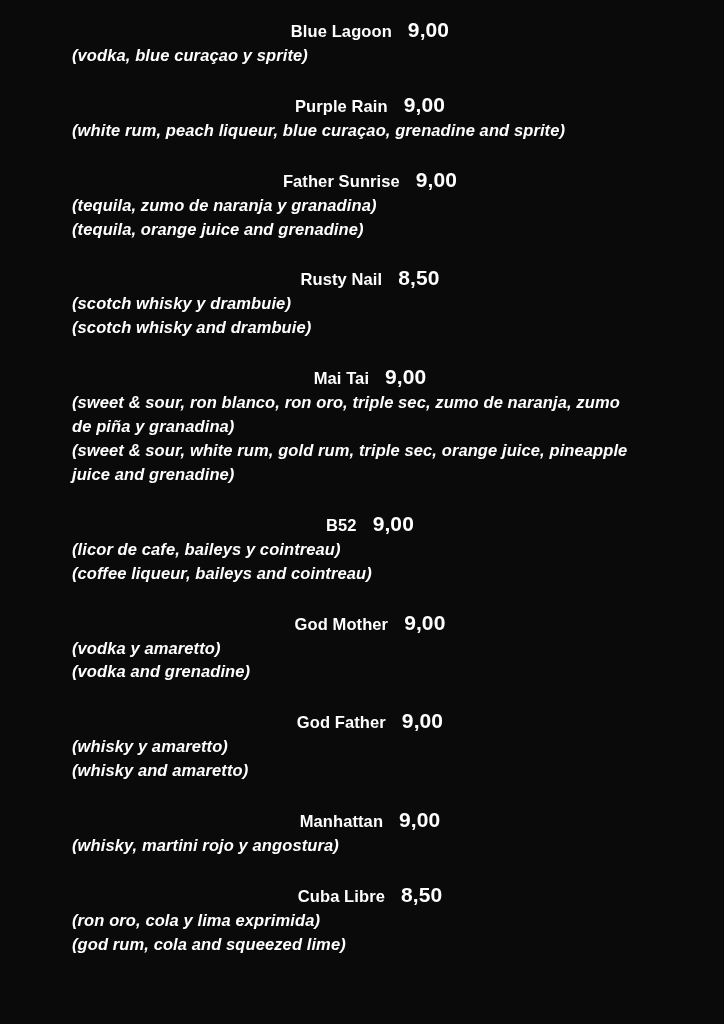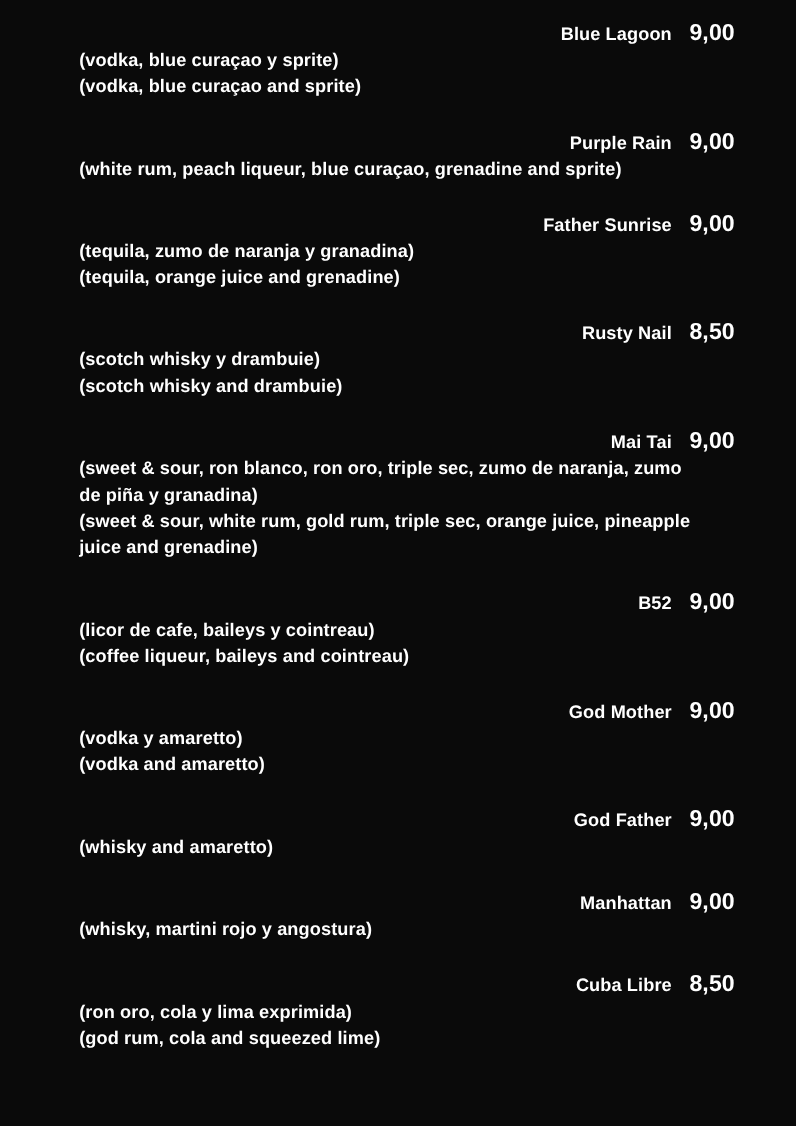--- a/index.html
+++ b/index.html
@@ -22,61 +22,61 @@
   .item {
     margin-bottom: 25px;
     position: relative;
   }
   .item:last-child {
     margin-bottom: 0;
   }
   .row-top {
     display: flex;
     align-items: baseline;
-    justify-content: flex-end;
+    justify-content: center;
   }
   .name {
     font-size: 16.5px;
     font-weight: bold;
     letter-spacing: 0.1px;
     line-height: 1.45;
   }
   .price {
     font-size: 21px;
     font-weight: bold;
     letter-spacing: 0.1px;
     white-space: nowrap;
     padding-left: 16px;
   }
   .desc {
     font-size: 16.5px;
     font-weight: bold;
     line-height: 1.45;
     max-width: 560px;
     letter-spacing: 0.1px;
+    font-style: italic;
   }
   .desc.es {
     margin-top: 0;
   }
   .desc.en {
     margin-top: 0;
   }
 </style>
 </head>
 <body>
 
 <div class="menu">
 
   <div class="item">
     <div class="row-top">
       <div class="name">Blue Lagoon</div>
       <div class="price">9,00</div>
     </div>
     <div class="desc es">(vodka, blue curaçao y sprite)</div>
-    <div class="desc en">(vodka, blue curaçao and sprite)</div>
   </div>
 
   <div class="item">
     <div class="row-top">
       <div class="name">Purple Rain</div>
       <div class="price">9,00</div>
     </div>
     <div class="desc en">(white rum, peach liqueur, blue curaçao, grenadine and sprite)</div>
   </div>
 
@@ -115,28 +115,29 @@
     <div class="desc es">(licor de cafe, baileys y cointreau)</div>
     <div class="desc en">(coffee liqueur, baileys and cointreau)</div>
   </div>
 
   <div class="item">
     <div class="row-top">
       <div class="name">God Mother</div>
       <div class="price">9,00</div>
     </div>
     <div class="desc es">(vodka y amaretto)</div>
-    <div class="desc en">(vodka and amaretto)</div>
+    <div class="desc en">(vodka and grenadine)</div>
   </div>
 
   <div class="item">
     <div class="row-top">
       <div class="name">God Father</div>
       <div class="price">9,00</div>
     </div>
+    <div class="desc es">(whisky y amaretto)</div>
     <div class="desc en">(whisky and amaretto)</div>
   </div>
 
   <div class="item">
     <div class="row-top">
       <div class="name">Manhattan</div>
       <div class="price">9,00</div>
     </div>
     <div class="desc es">(whisky, martini rojo y angostura)</div>
   </div>

